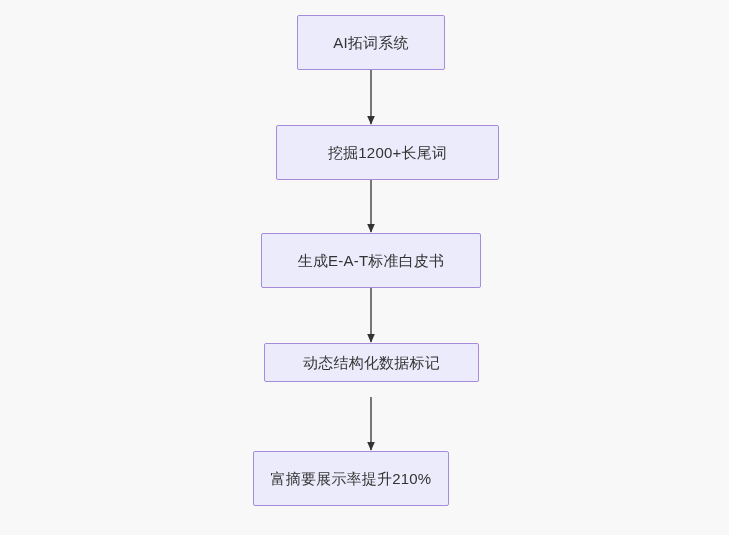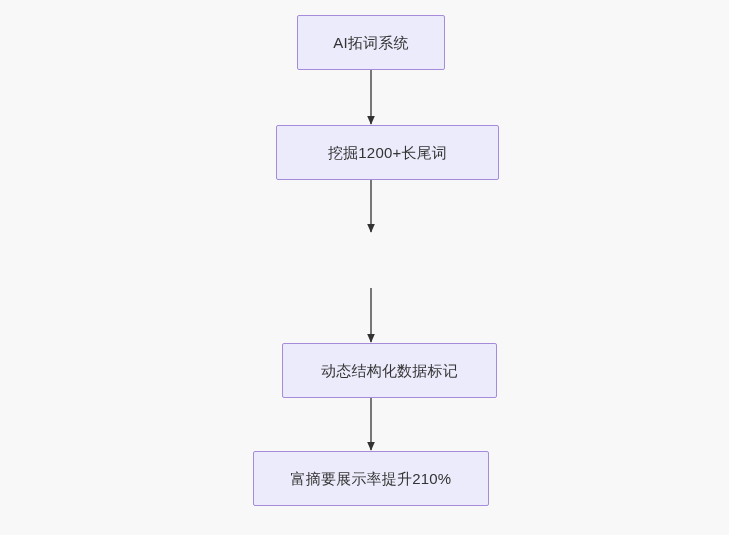--- a/index.html
+++ b/index.html
@@ -64,22 +64,25 @@
   </svg>
 
   <div class="node" style="left:297px; top:15px; width:148px; height:55px;">
     <span class="node-label">AI拓词系统</span>
   </div>
 
   <div class="node" style="left:276px; top:125px; width:223px; height:55px;">
     <span class="node-label">挖掘1200+长尾词</span>
   </div>
 
+  <div class="node" style="left:261px; top:233px; width:220px; height:55px;">
+    <span class="node-label">生成E-A-T标准白皮书</span>
+  </div>
 
-  <div class="node" style="left:282px; top:343px; width:215px; height:55px;">
+  <div class="node" style="left:264px; top:343px; width:215px; height:39px;">
     <span class="node-label">动态结构化数据标记</span>
   </div>
 
-  <div class="node" style="left:253px; top:451px; width:236px; height:55px;">
+  <div class="node" style="left:253px; top:451px; width:196px; height:55px;">
     <span class="node-label">富摘要展示率提升210%</span>
   </div>
 
 </div>
 
 </body></html>

